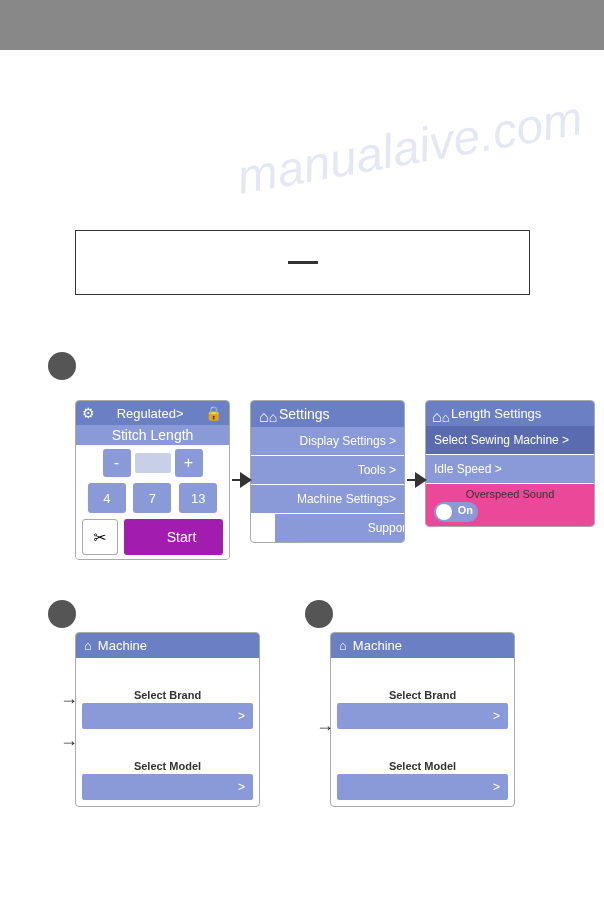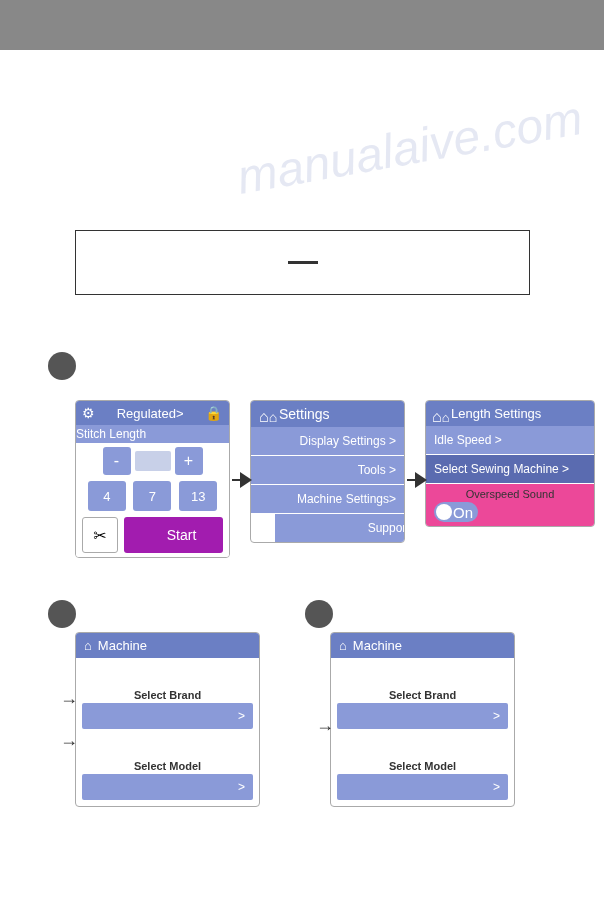--- a/index.html
+++ b/index.html
@@ -83,22 +83,22 @@
     }
     .panel-regulated .header .gear-icon {
       font-size: 14px;
     }
     .panel-regulated .header .lock-icon {
       font-size: 14px;
     }
     .stitch-label {
       background: #8a9ad8;
       color: #fff;
-      text-align: left;
-      font-size: 12px;
+      text-align: center;
+      font-size: 14px;
       padding: 2px 0;
     }
     .stitch-row {
       display: flex;
       align-items: center;
       justify-content: center;
       gap: 4px;
       padding: 4px 6px;
       background: #fff;
     }
@@ -274,26 +274,26 @@
     .toggle-knob {
       position: absolute;
       left: 2px;
       top: 2px;
       width: 16px;
       height: 16px;
       background: #fff;
       border-radius: 50%;
     }
     .toggle-on-text {
-      font-size: 15px;
+      font-size: 11px;
       color: #fff;
       position: absolute;
       right: 5px;
       top: 2px;
-      font-weight: normal;
+      font-weight: bold;
     }
 
     
     .panel-machine-a {
       position: absolute;
       top: 632px;
       left: 75px;
       width: 185px;
       background: #fff;
       border: 1.5px solid #aaa;
@@ -413,22 +413,22 @@
 <div style="position:absolute; top:472px; left:407px; display:flex; align-items:center; z-index:3;">
   <div class="arrow-line" style="width:8px;"></div>
   <div class="arrow-right"></div>
 </div>
 
 <div class="panel-machine-settings">
   <div class="header">
     <span class="home-icon">⌂</span>
     <span>Length Settings</span>
   </div>
+  <button class="ms-btn active">Select Sewing Machine &gt;</button>
   <button class="ms-btn">Idle Speed &gt;</button>
-  <button class="ms-btn active">Select Sewing Machine &gt;</button>
   <div class="toggle-row">
     <span class="toggle-label">Overspeed Sound</span>
     <div class="toggle-switch">
       <div class="toggle-track">
         <div class="toggle-knob"></div>
         <span class="toggle-on-text">On</span>
       </div>
     </div>
   </div>
 </div>

